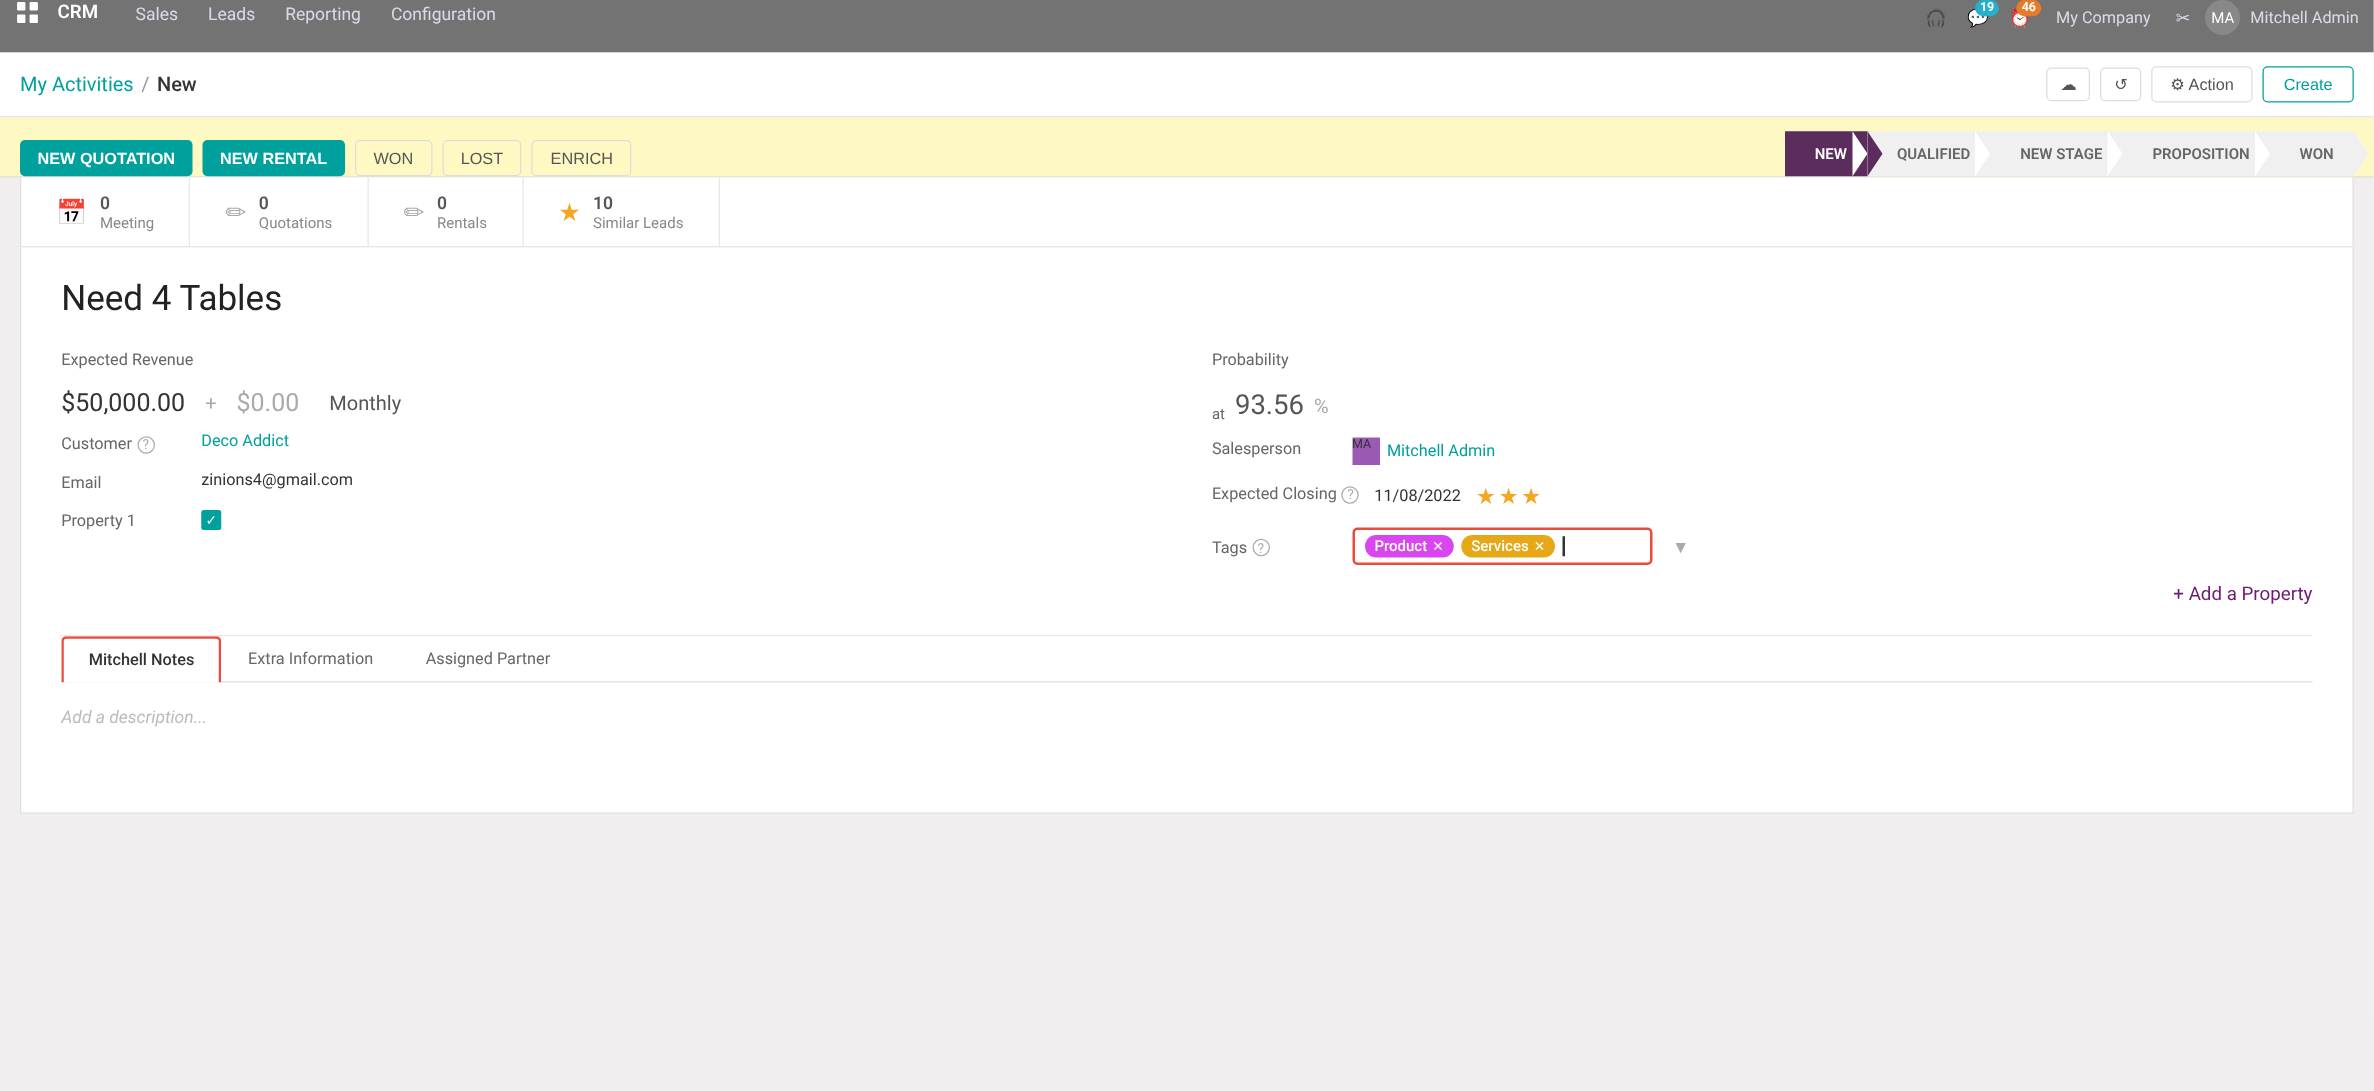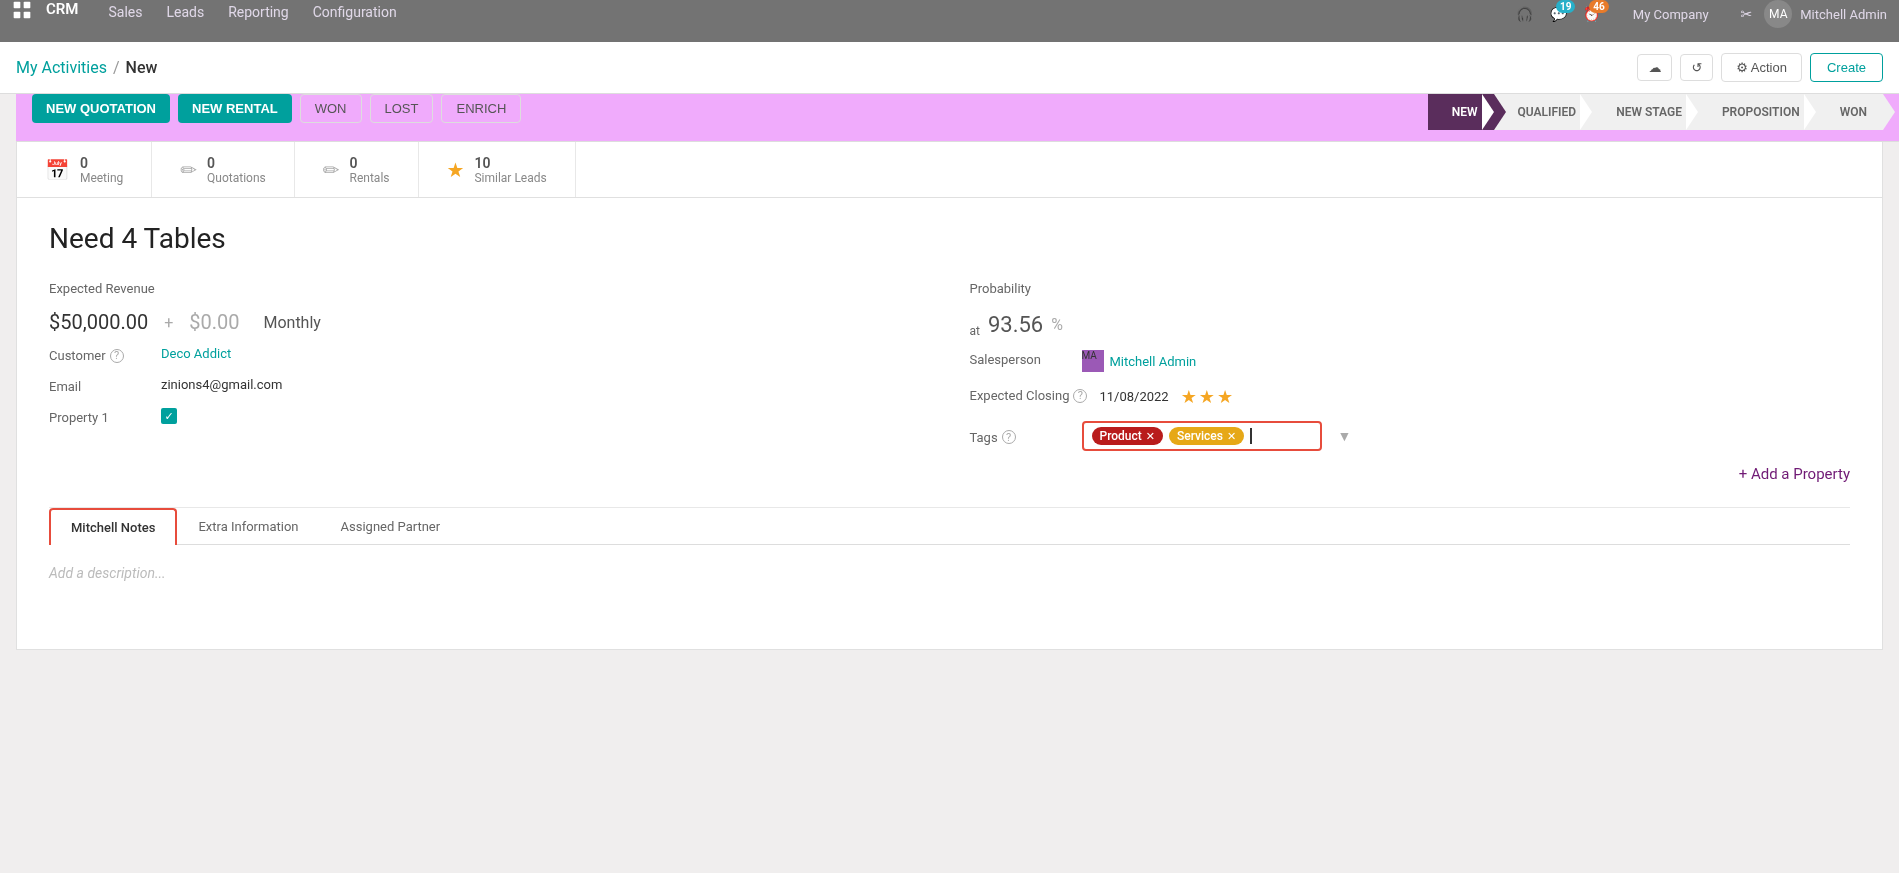--- a/index.html
+++ b/index.html
@@ -22,21 +22,21 @@
     .top-nav .spacer { flex: 1; }
     .top-nav .nav-icons { display: flex; align-items: center; gap: 8px; }
     .top-nav .icon-btn { position: relative; color: #e0d8e8; cursor: pointer; padding: 4px; display: flex; align-items: center; }
     .top-nav .badge {
       position: absolute; top: -2px; right: -4px;
       background: #27b0c9; color: #fff;
       border-radius: 8px; font-size: 10px;
       padding: 1px 4px; font-weight: bold;
     }
     .top-nav .badge-orange { background: #e87b2a; }
-    .top-nav .company-name { color: #e0d8e8; font-size: 13px; margin: 0 20px; }
+    .top-nav .company-name { color: #e0d8e8; font-size: 13px; margin: 0 8px; }
     .top-nav .avatar { width: 28px; height: 28px; border-radius: 50%; background: #888; overflow: hidden; display: flex; align-items: center; justify-content: center; color: #fff; font-size: 12px; }
     .top-nav .admin-name { color: #e0d8e8; font-size: 13px; }
 
     
     .breadcrumb-bar {
       background: #fff;
       border-bottom: 1px solid #ddd;
       display: flex;
       align-items: center;
       padding: 0 16px;
@@ -47,28 +47,27 @@
     .breadcrumb .crumb-link { color: #00a09d; cursor: pointer; }
     .breadcrumb .crumb-sep { color: #999; }
     .breadcrumb .crumb-current { color: #333; font-weight: 500; }
     .breadcrumb-actions { display: flex; align-items: center; gap: 8px; }
     .btn-icon { background: none; border: 1px solid #ddd; border-radius: 4px; padding: 5px 10px; cursor: pointer; color: #555; display: flex; align-items: center; gap: 4px; font-size: 13px; }
     .btn-action { background: none; border: 1px solid #ddd; border-radius: 4px; padding: 6px 14px; cursor: pointer; color: #555; font-size: 13px; display: flex; align-items: center; gap: 4px; }
     .btn-create { background: none; border: 1px solid #00a09d; border-radius: 4px; padding: 6px 16px; cursor: pointer; color: #00a09d; font-size: 13px; font-weight: 500; }
 
     
     .action-bar {
-      background: #f0abfc;
+      background: #fef9c3;
       border-bottom: 1px solid #ddd;
       display: flex;
-      align-items: flex-start;
+      align-items: flex-end;
       padding: 0 16px;
       height: 48px;
       gap: 8px;
-      margin-left: 16px;
     }
     .btn-teal { background: #00a09d; color: #fff; border: none; border-radius: 4px; padding: 7px 14px; cursor: pointer; font-size: 13px; font-weight: 600; }
     .btn-outline { background: none; border: 1px solid #ddd; border-radius: 4px; padding: 6px 14px; cursor: pointer; color: #555; font-size: 13px; }
 
     .pipeline-stages { margin-left: auto; display: flex; align-items: center; }
     .stage { display: flex; align-items: center; height: 36px; padding: 0 16px 0 24px; font-size: 12px; font-weight: 600; color: #666; background: #f0f0f0; position: relative; cursor: pointer; }
     .stage::before {
       content: '';
       position: absolute; left: -12px; top: 0;
       border-top: 18px solid transparent;
@@ -153,21 +152,21 @@
     .tag {
       border-radius: 12px;
       padding: 2px 8px;
       font-size: 12px;
       color: #fff;
       display: flex;
       align-items: center;
       gap: 4px;
       font-weight: 500;
     }
-    .tag-red { background: #b91c1c; }
+    .tag-red { background: #d946ef; }
     .tag-yellow { background: #e6a817; }
     .tag-x { cursor: pointer; font-size: 11px; }
     .tag-cursor { width: 2px; height: 16px; background: #333; display: inline-block; animation: blink 1s infinite; }
     @keyframes blink { 0%,100%{opacity:1;} 50%{opacity:0;} }
 
     
     .checkbox-field { width: 16px; height: 16px; background: #00a09d; border-radius: 2px; display: flex; align-items: center; justify-content: center; }
     .checkbox-check { color: #fff; font-size: 11px; }
 
     

